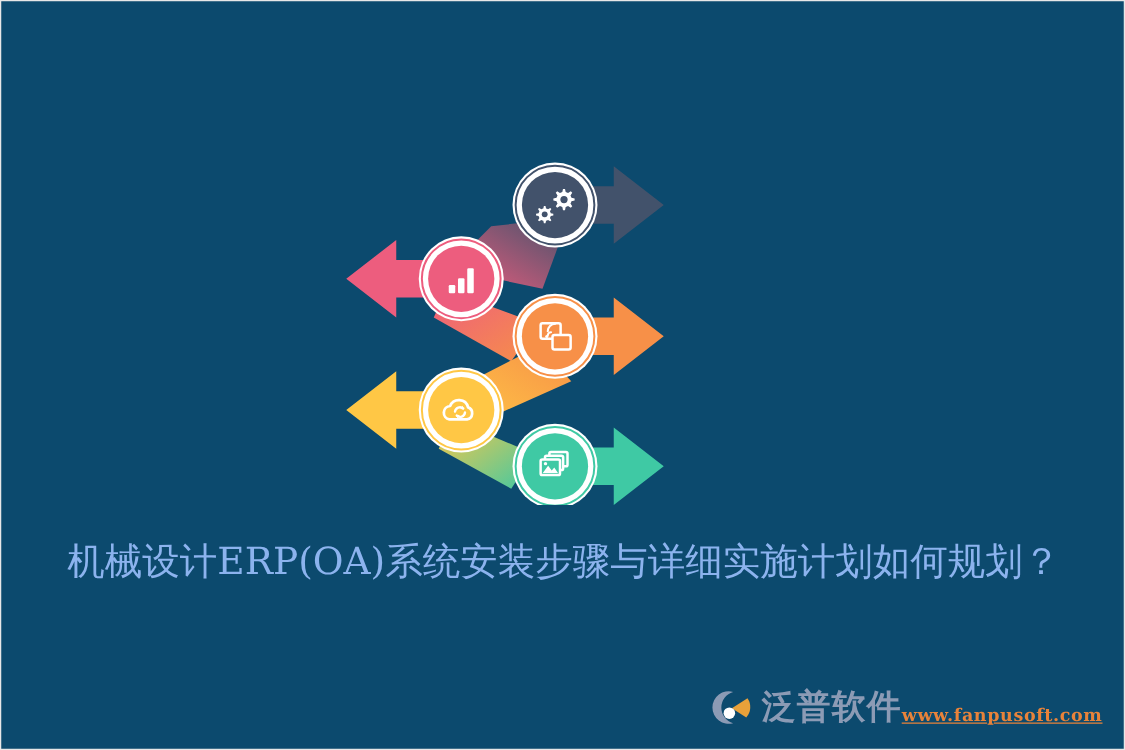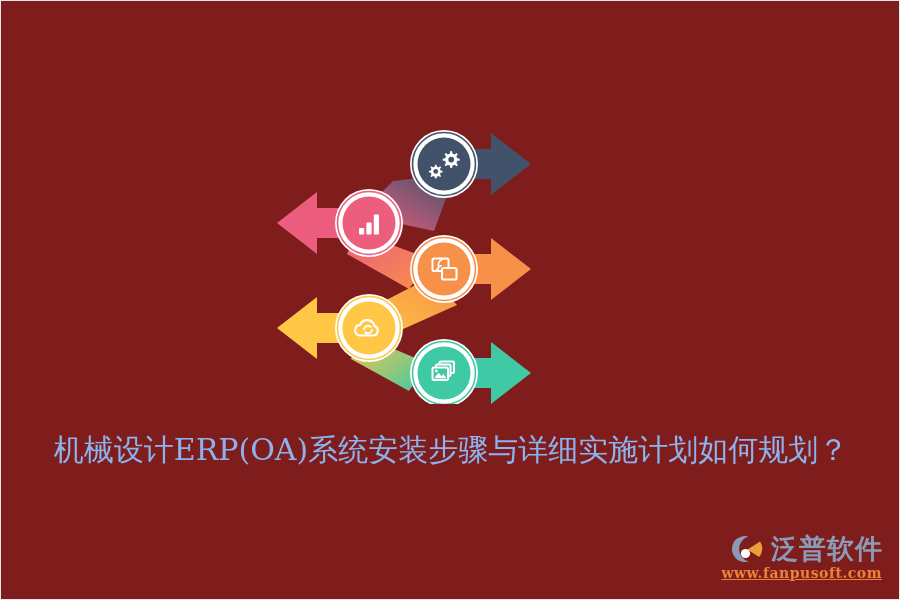--- a/index.html
+++ b/index.html
@@ -7,21 +7,21 @@
     padding: 0;
     background: #ffffff;
   }
   body {
     font-family: "Liberation Sans", sans-serif;
   }
   #canvas {
     position: relative;
     width: 900px;
     height: 600px;
-    background: #7f1d1d;
+    background: #0c4a6e;
     border: 1px solid #e8e8e8;
     box-sizing: border-box;
     overflow: hidden;
   }
 
   
   #infographic {
     position: absolute;
     left: 258px;
     top: 118px;
@@ -44,21 +44,21 @@
     color: #8cb3ee;
     white-space: nowrap;
   }
 
   
   #logo {
     position: absolute;
     right: 16px;
     bottom: 18px;
     display: flex;
-    flex-direction: column;
+    flex-direction: row;
     align-items: flex-end;
   }
   #logo-row {
     display: flex;
     align-items: center;
     gap: 5px;
   }
   #logo-mark { display: block; }
   #logo-word {
     font-family: "DejaVu Sans", "Liberation Sans", sans-serif;

